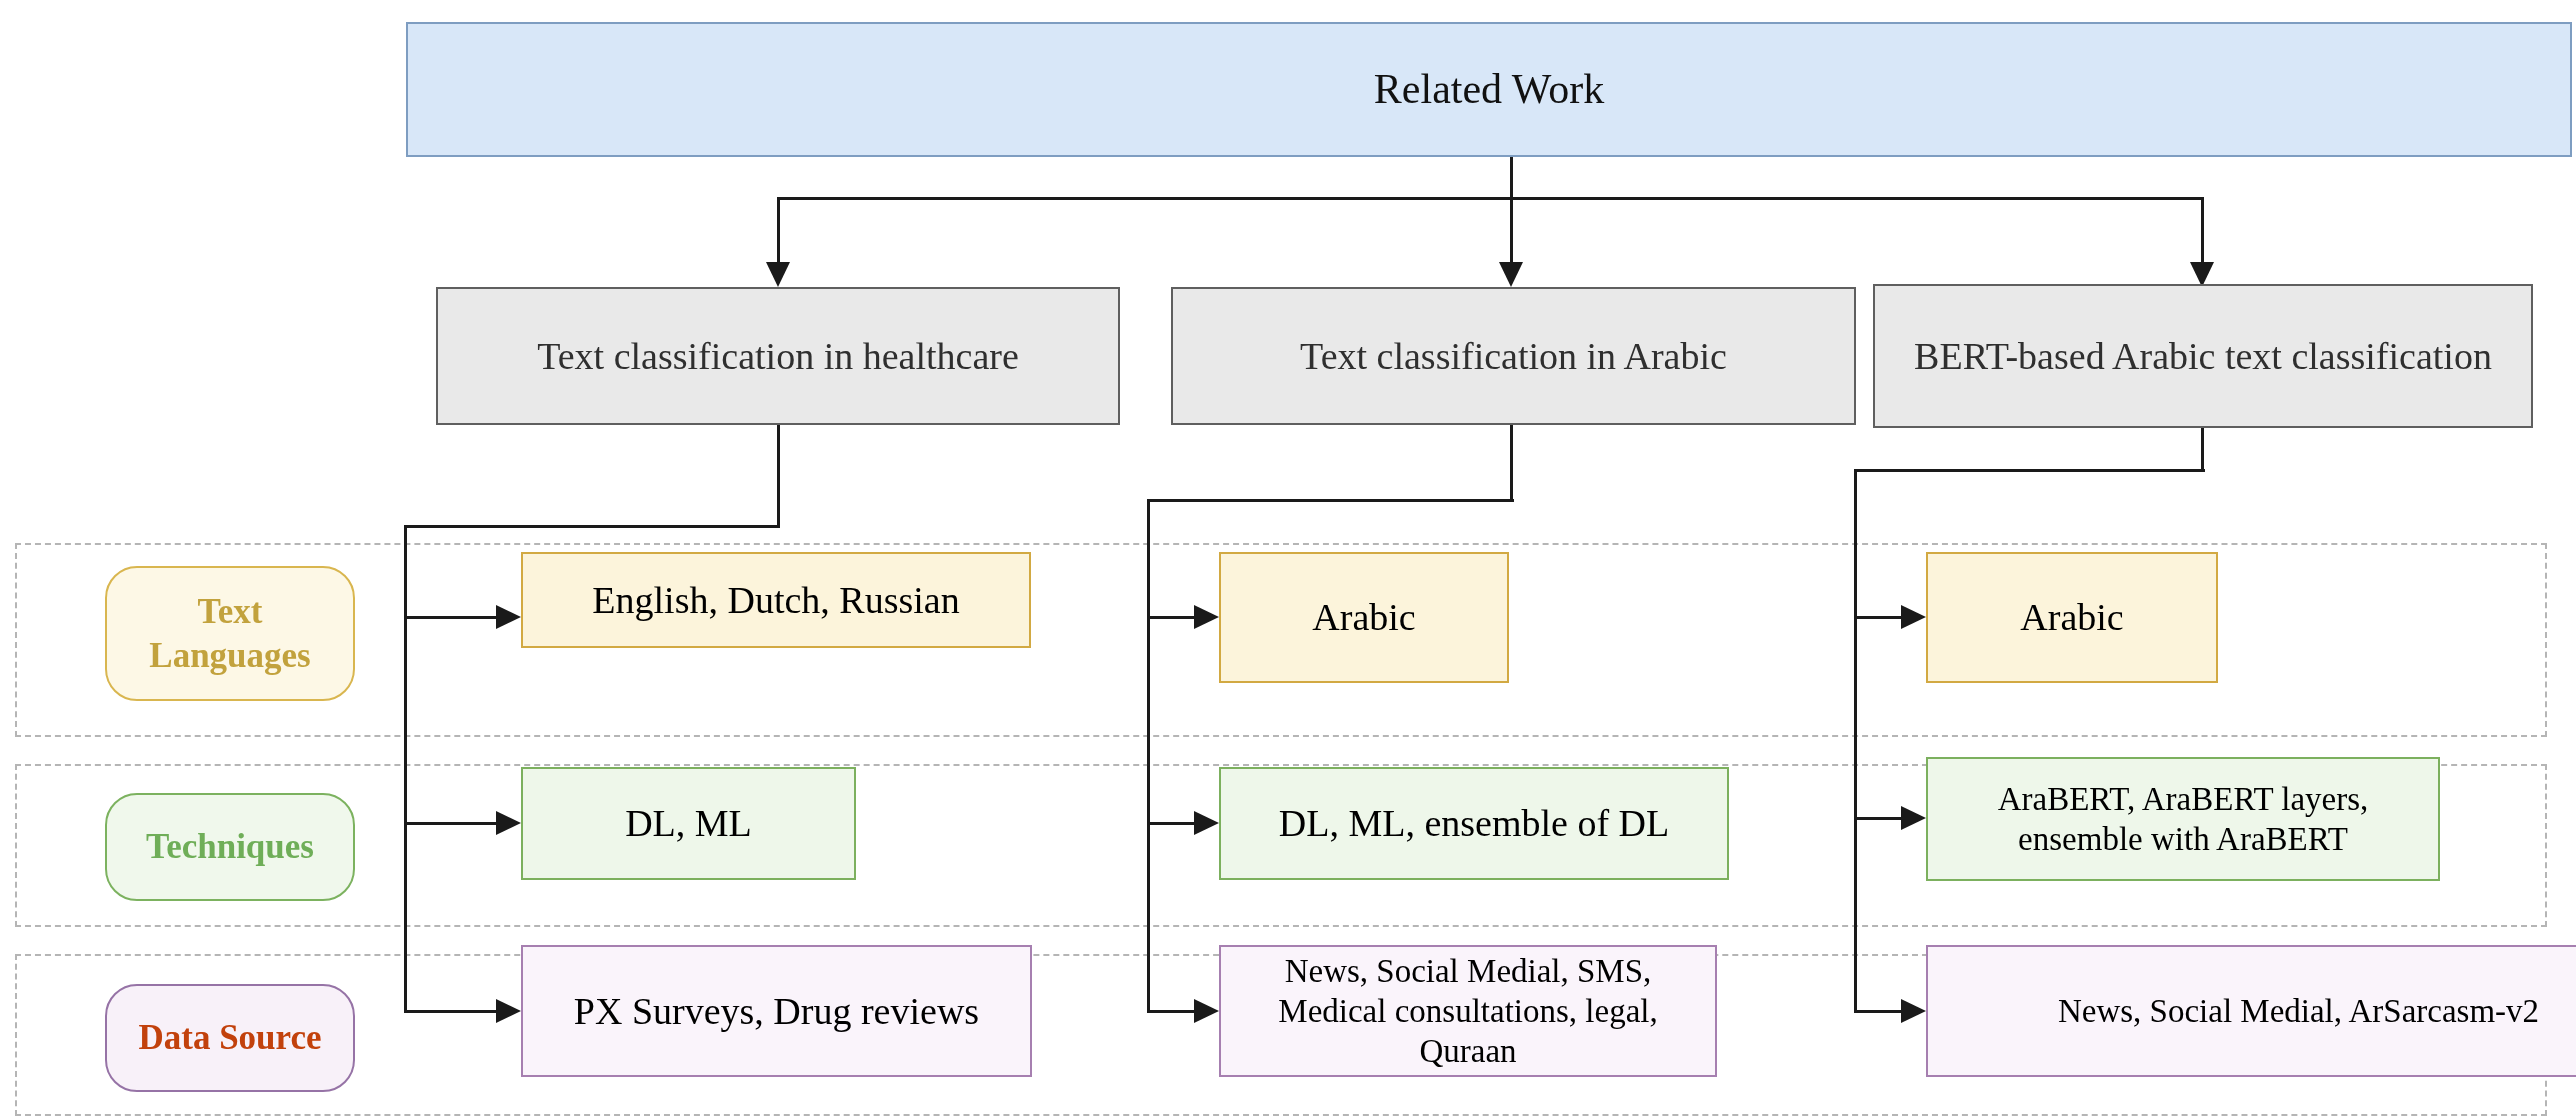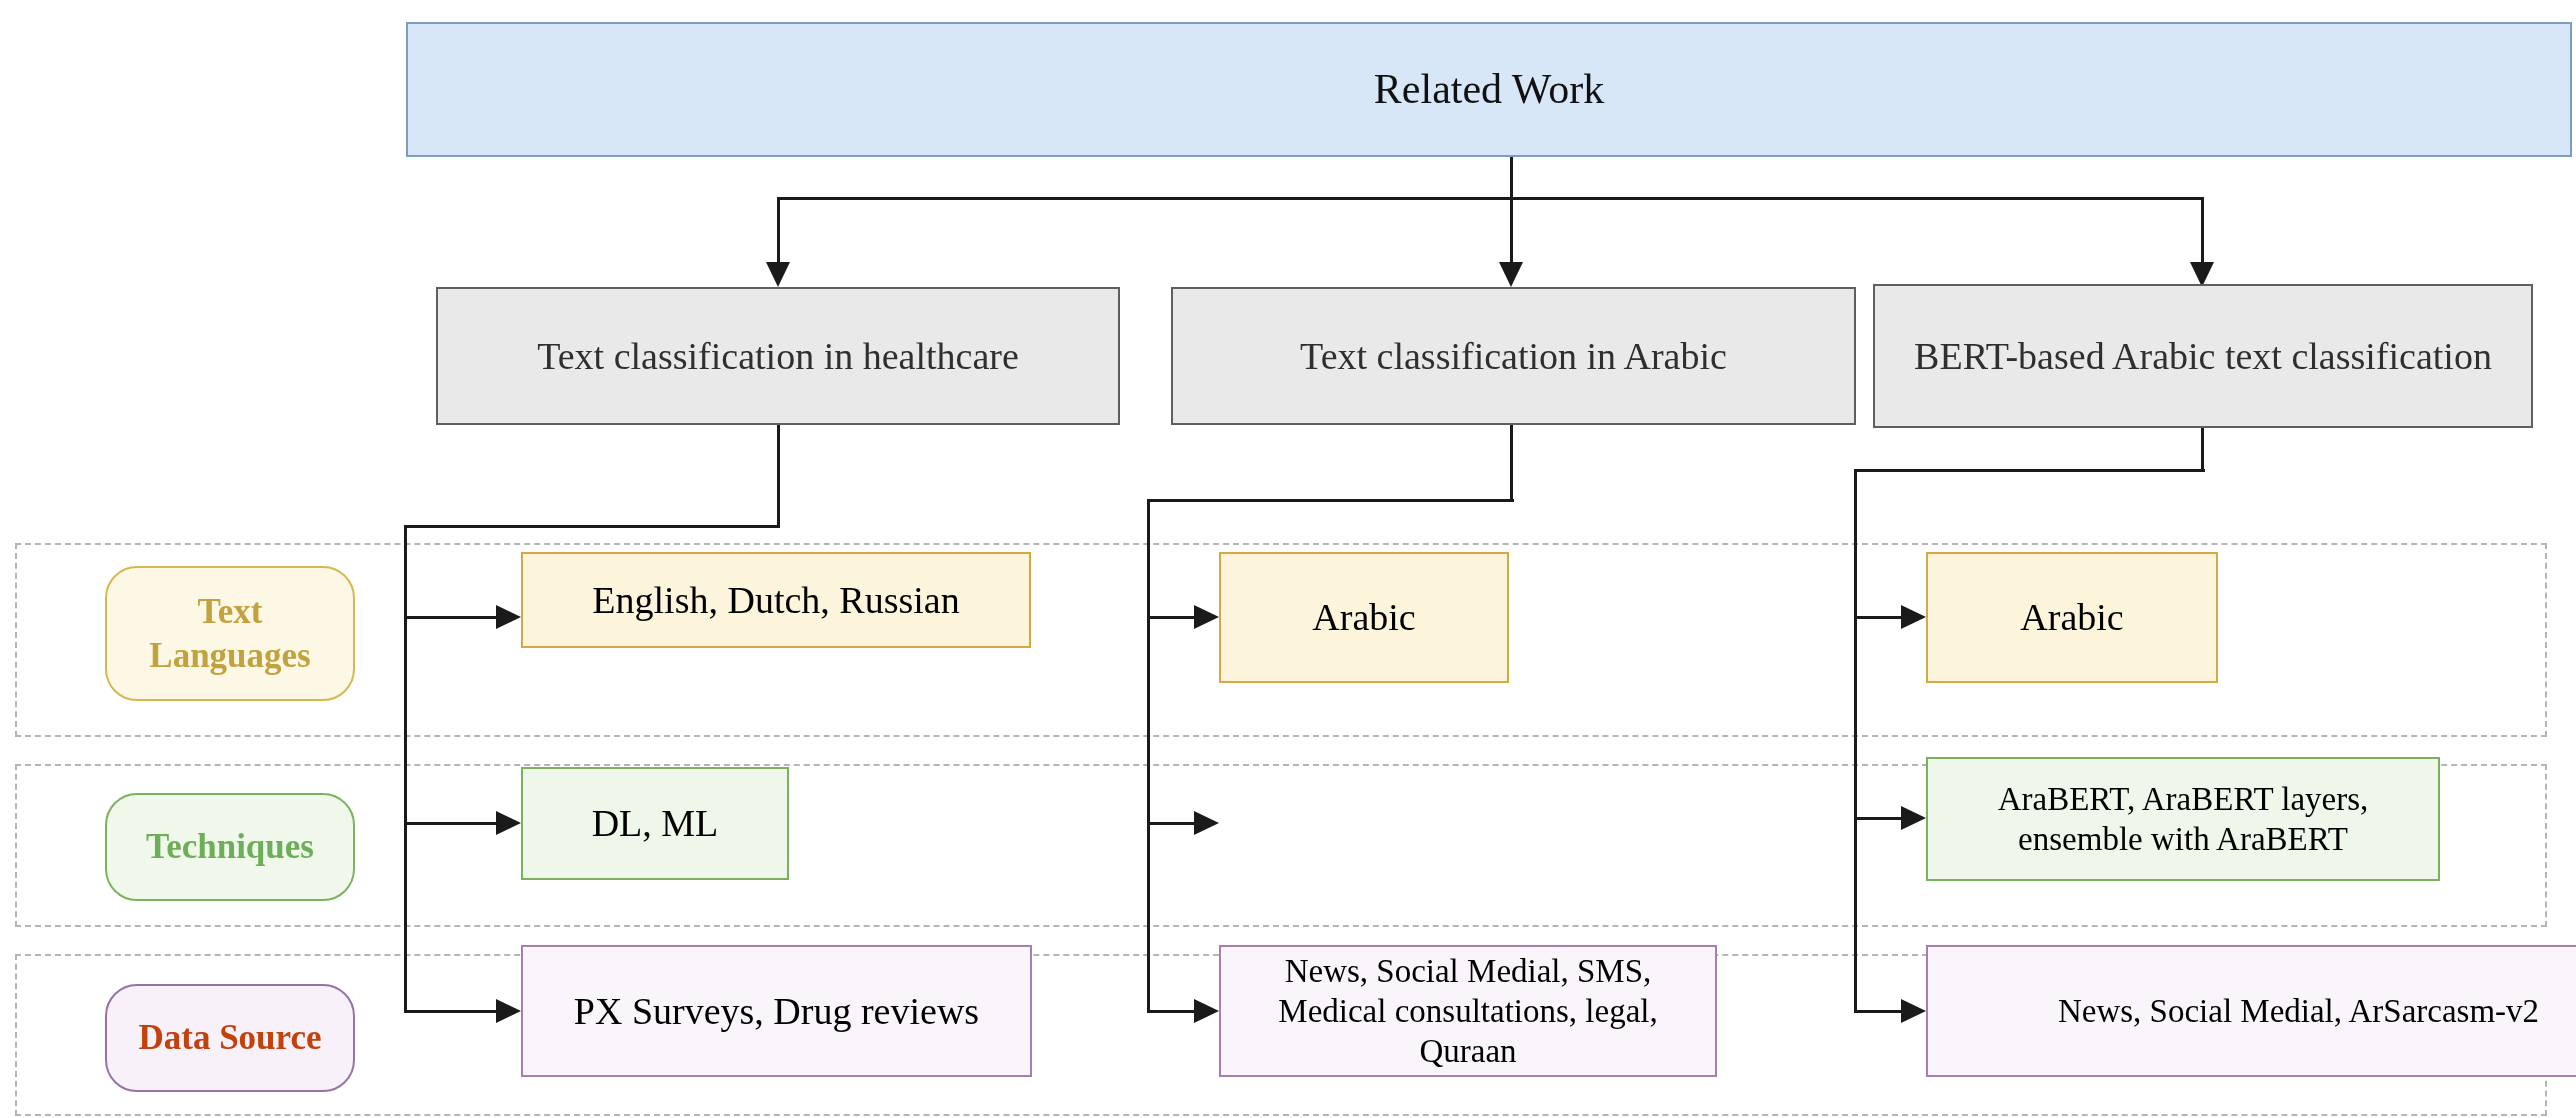--- a/index.html
+++ b/index.html
@@ -122,21 +122,22 @@
   <div class="box branch" style="left:1873px;top:284px;width:660px;height:144px;">BERT-based Arabic text classification</div>
 
   <div class="box rowlabel lbl-lang" style="left:105px;top:566px;width:250px;height:135px;">Text Languages</div>
   <div class="box rowlabel lbl-tech" style="left:105px;top:793px;width:250px;height:108px;">Techniques</div>
   <div class="box rowlabel lbl-data" style="left:105px;top:984px;width:250px;height:108px;">Data Source</div>
 
   <div class="box cell cell-lang" style="left:521px;top:552px;width:510px;height:96px;">English, Dutch, Russian</div>
   <div class="box cell cell-lang" style="left:1219px;top:552px;width:290px;height:131px;">Arabic</div>
   <div class="box cell cell-lang" style="left:1926px;top:552px;width:292px;height:131px;">Arabic</div>
 
-  <div class="box cell cell-tech" style="left:521px;top:767px;width:268px;height:113px;">DL, ML</div>
+  <div class="box cell cell-tech" style="left:521px;top:767px;width:335px;height:113px;">DL, ML</div>
+  <div class="box cell cell-tech" style="left:1219px;top:767px;width:510px;height:113px;">DL, ML, ensemble of DL</div>
   <div class="box cell small cell-tech" style="left:1926px;top:757px;width:514px;height:124px;">AraBERT, AraBERT layers, ensemble with AraBERT</div>
 
   <div class="box cell cell-data" style="left:521px;top:945px;width:511px;height:132px;">PX Surveys, Drug reviews</div>
   <div class="box cell small cell-data" style="left:1219px;top:945px;width:498px;height:132px;">News, Social Medial, SMS, Medical consultations, legal, Quraan</div>
   <div class="box cell small cell-data" style="left:1926px;top:945px;width:745px;height:132px;">News, Social Medial, ArSarcasm-v2</div>
 
 </div>
 
 
 </body></html>

